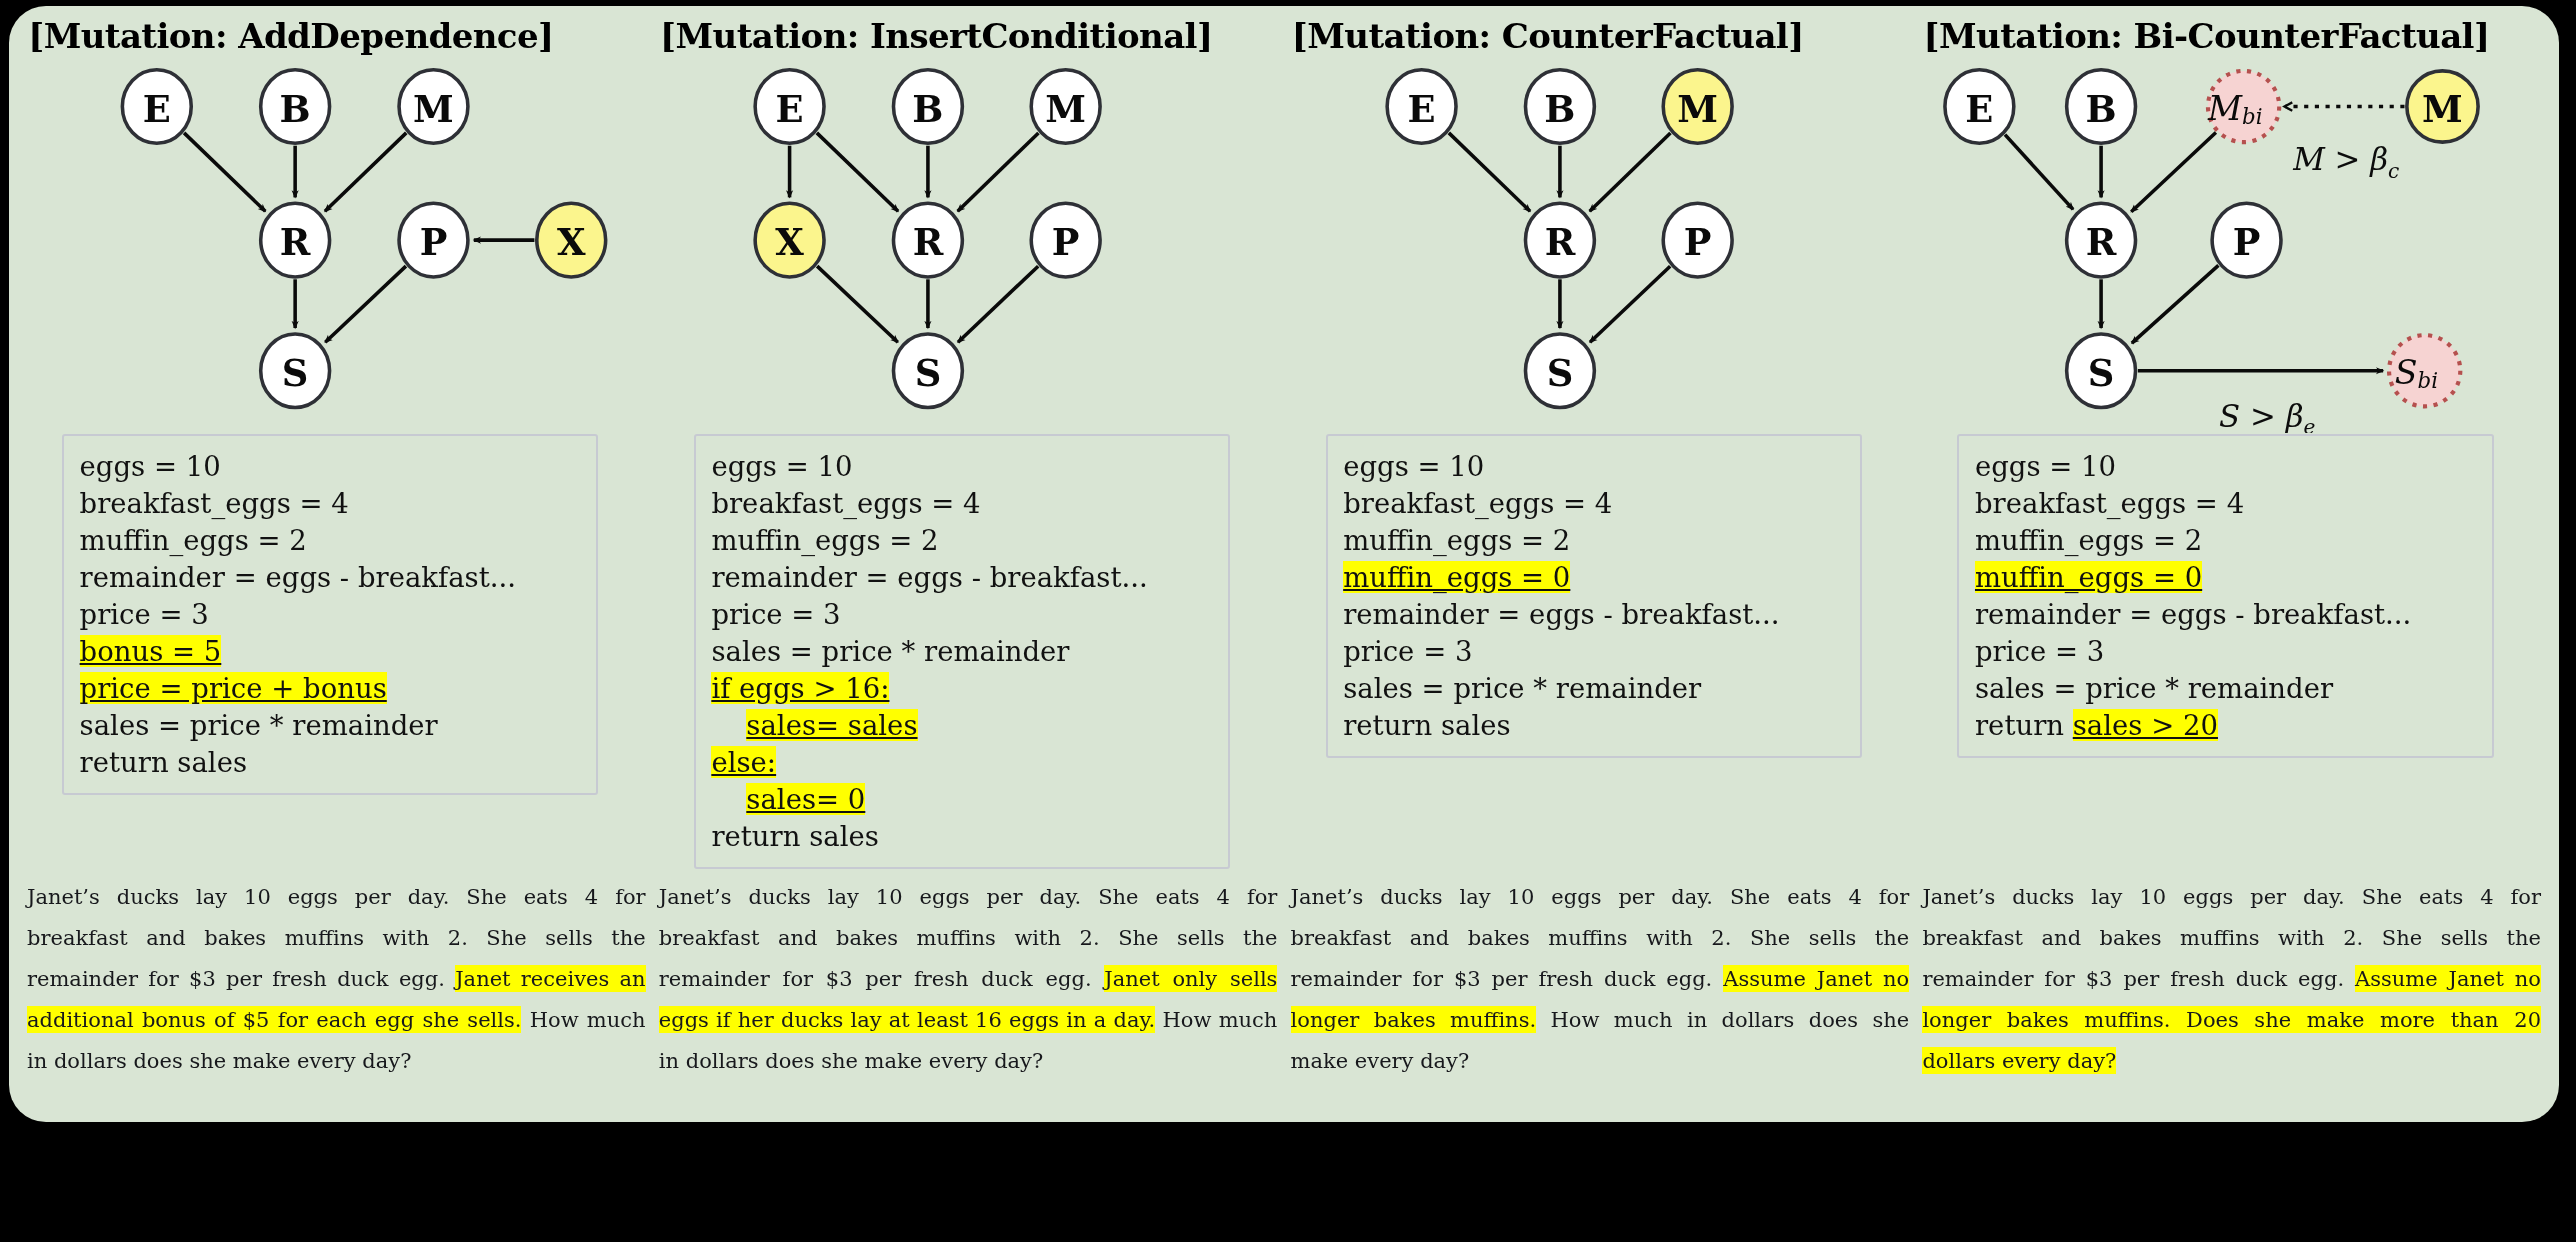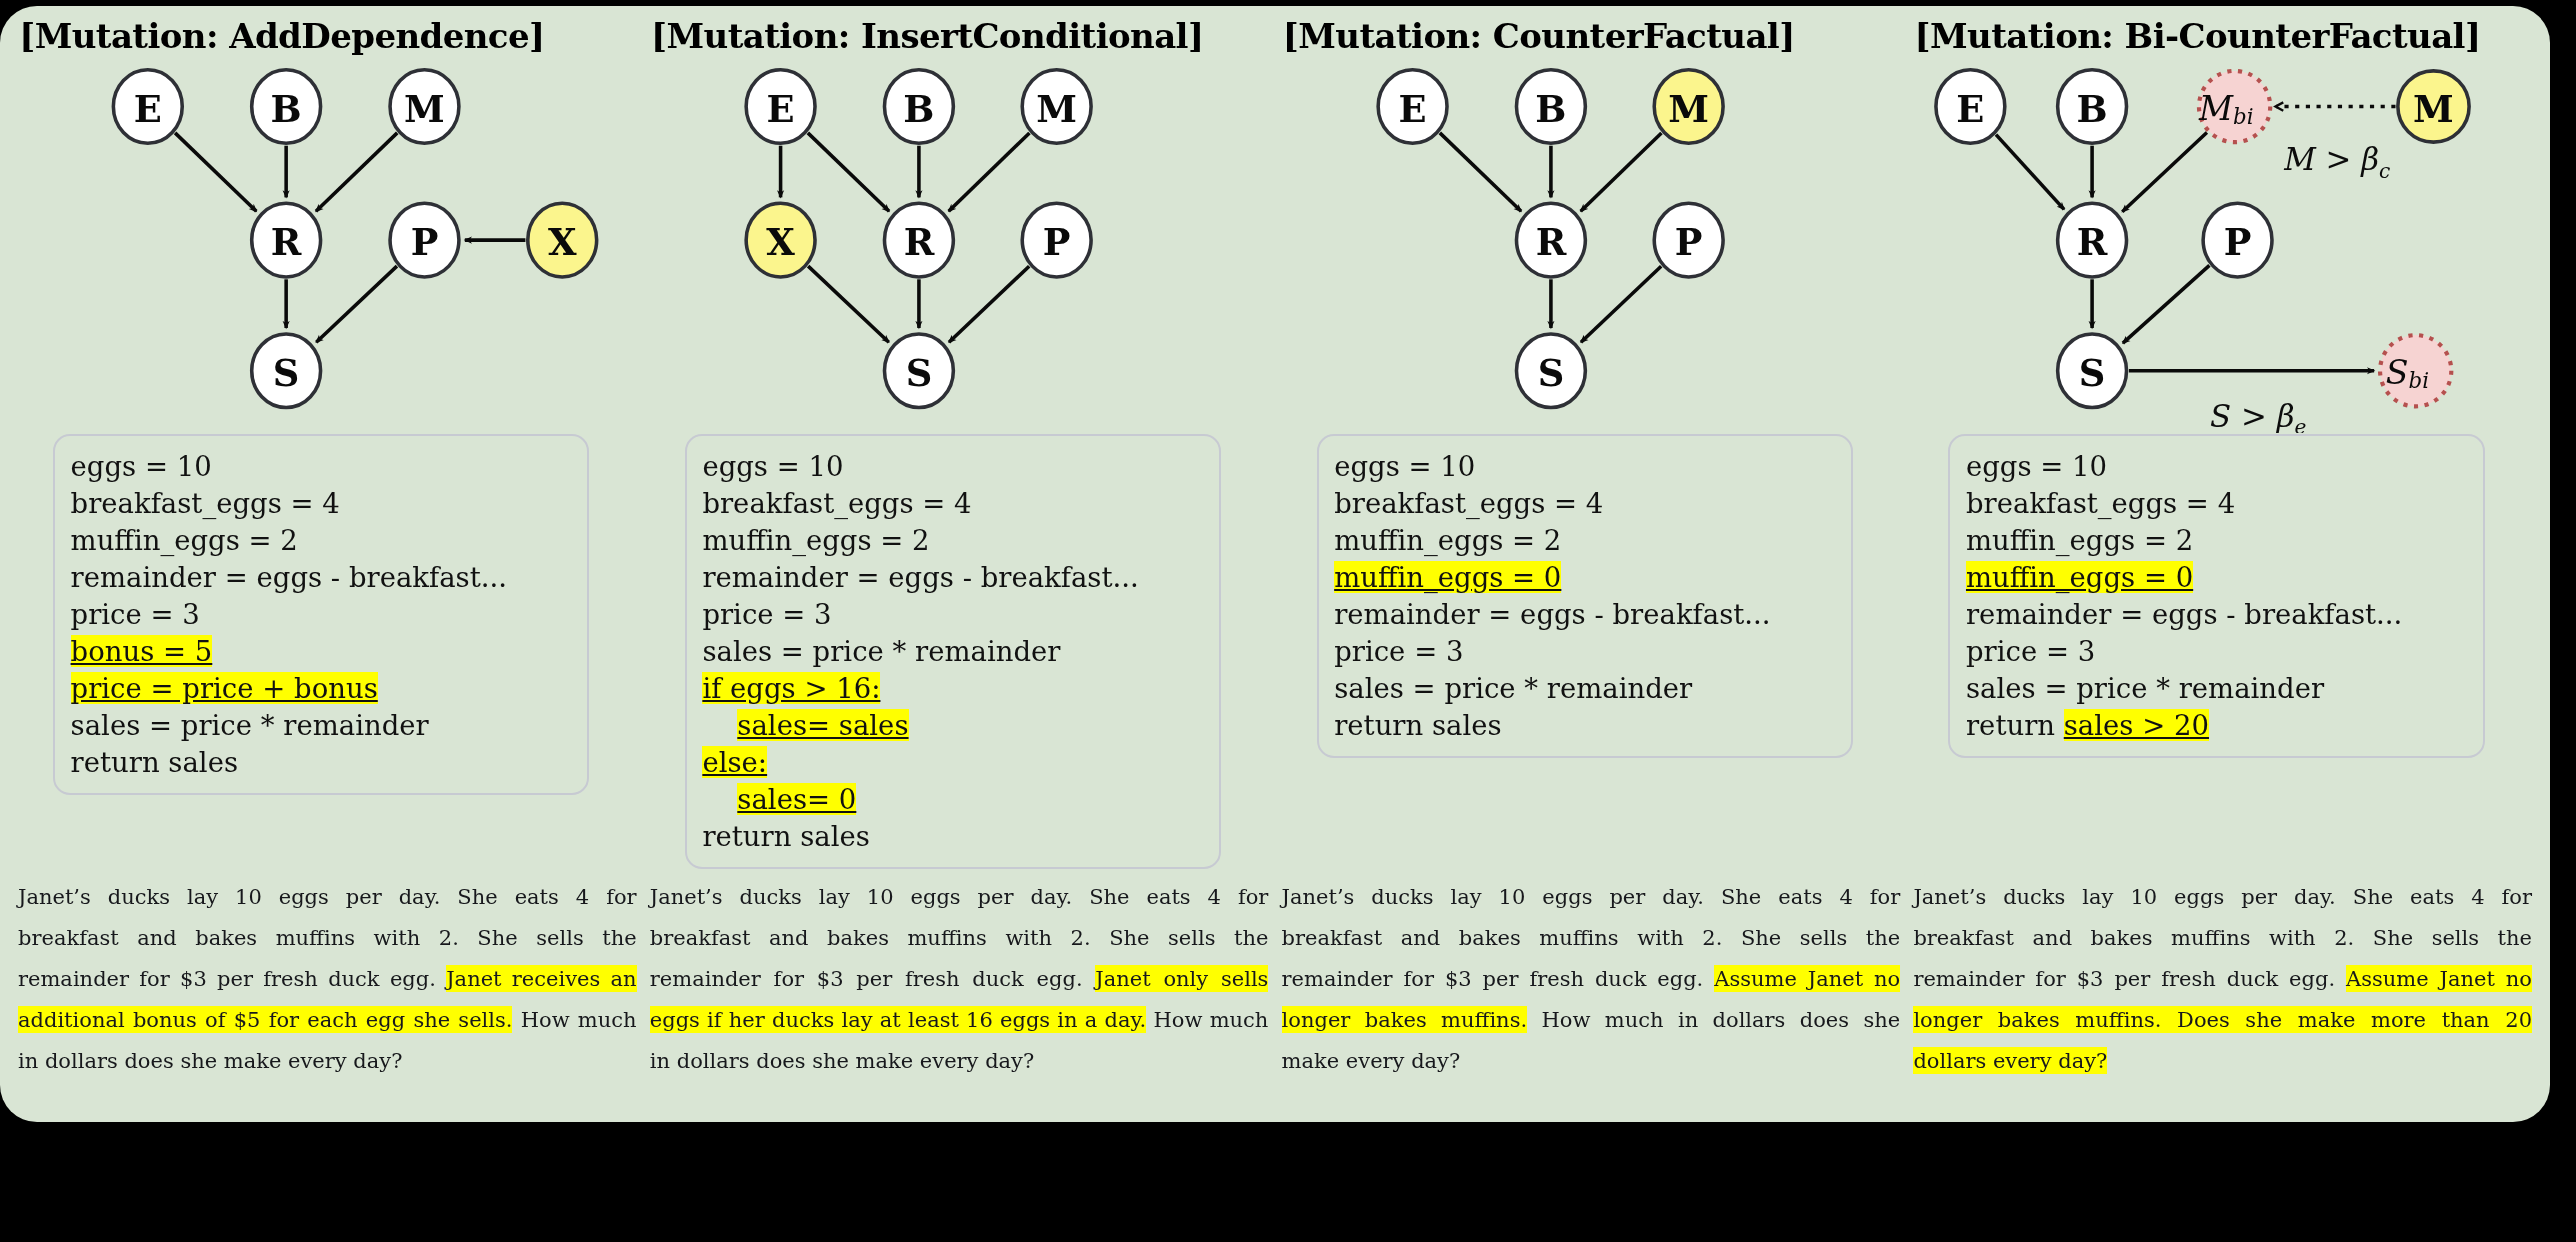--- a/index.html
+++ b/index.html
@@ -1,27 +1,27 @@
 <!DOCTYPE html>
 <html style="--panel: #d9e5d4; --hl: #ffff00; --codeborder: #c7cad2;font-size:9.6px"><head>
 <meta charset="utf-8">
 <style>
   html,body{margin:0;padding:0;background:#000;}
   .canvas{position:relative;width:2576px;height:1243px;background:#000;overflow:hidden;
           font-family:"DejaVu Serif","Liberation Serif",serif;}
-  .board{position:absolute;left:0;top:6px;width:2550px;height:1116px;
+  .board{position:absolute;left:9px;top:6px;width:2550px;height:1116px;
          background:var(--panel,#d9e5d4);border-radius:37px;
          padding:6px 15.6px 0 15.6px;box-sizing:border-box;
          display:grid;grid-template-columns:repeat(4,1fr);column-gap:8.4px;}
   .panel{display:flex;flex-direction:column;min-width:0;}
   .ptitle{font-size:34px;font-weight:700;color:#000;line-height:48px;height:50px;
           white-space:nowrap;letter-spacing:-0.6px;padding-left:3.6px;}
   .graph{width:100%;height:371px;display:block;}
   .codewrap{height:434px;margin-top:1.2px;}
-  .codebox{border:2.4px solid var(--codeborder,#c7cad2);border-radius:17px;
+  .codebox{border:2.4px solid var(--codeborder,#c7cad2);border-radius:3px;
            width:86%;margin-left:6%;padding:12px 15.6px;box-sizing:border-box;}
   .cline{font-size:27.5px;line-height:37px;color:#111;white-space:pre;}
   .cline .hl{background:var(--hl,#ffff00);text-decoration:underline;}
   .story{margin-top:8.4px;font-size:21px;line-height:41px;color:#17181c;
          text-align:justify;padding:0 2.4px;}
   .story .hl{background:var(--hl,#ffff00);padding:1.8px 0;
              -webkit-box-decoration-break:clone;box-decoration-break:clone;}
   .gnode-label{font-weight:700;}
 </style>
 </head>

